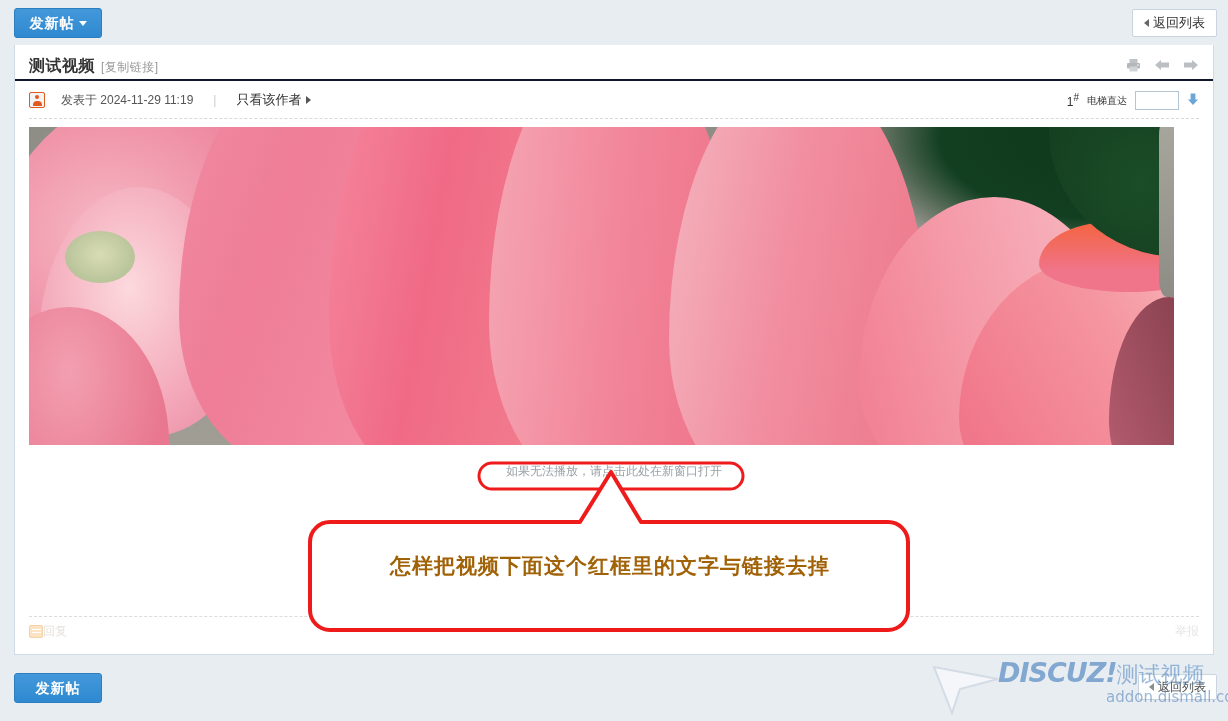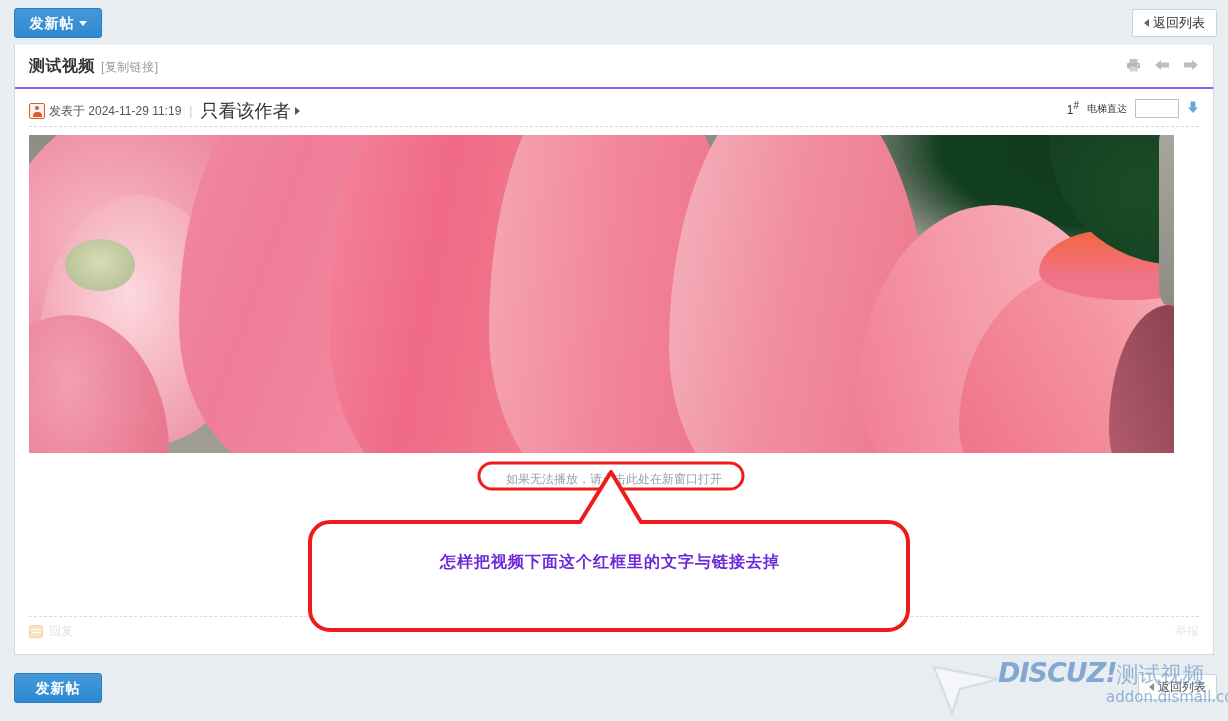--- a/index.html
+++ b/index.html
@@ -62,22 +62,22 @@
   
   .panel {
     position: absolute; left: 14px; top: 45px;
     width: 1200px; height: 610px;
     background: #fff;
     border: 1px solid #cfdae4;
     border-top: none;
   }
   .panel-head {
     position: relative;
-    height: 44px;
-    border-bottom: 2px solid #8b5cf6;
+    height: 36px;
+    border-bottom: 2px solid #0f172a;
     padding: 12px 14px;
   }
   .thread-title {
     position: absolute; left: 14px; top: 11px;
     font-size: 16px; font-weight: bold; color: #333;
     letter-spacing: 0.5px;
   }
   .copy-link {
     font-size: 12px; font-weight: normal; color: #999;
     margin-left: 6px;
@@ -91,40 +91,40 @@
   .ico svg { display: block; }
 
   
   .author-row {
     position: relative;
     height: 28px;
     margin: 10px 14px 0 14px;
     border-bottom: 1px dashed #d8d8d8;
     padding-bottom: 4px;
   }
-  .author-left { position: absolute; left: 0; top: 0; display: flex; align-items: center; gap: 4px; }
+  .author-left { position: absolute; left: 0; top: 0; display: flex; align-items: center; gap: 16px; }
   .avatar-ico {
     width: 16px; height: 16px;
     background: #f3f3f3;
     border: 1px solid #e05a22;
     border-radius: 2px;
     position: relative;
     display: inline-block;
   }
   .avatar-ico::before {
     content: ""; position: absolute; left: 5px; top: 2px;
     width: 4px; height: 4px; border-radius: 50%; background: #e05a22;
   }
   .avatar-ico::after {
     content: ""; position: absolute; left: 2.5px; top: 7.5px;
     width: 9px; height: 5px; border-radius: 4px 4px 0 0; background: #e05a22;
   }
   .posted-on { font-size: 12px; color: #555; }
   .sep-bar { color: #ccc; margin: 0 4px; }
-  .only-author { font-size: 18px; color: #333; cursor: pointer; }
+  .only-author { font-size: 13px; color: #333; cursor: pointer; }
   .only-author .tri-right {
     display: inline-block;
     border-top: 4px solid transparent;
     border-bottom: 4px solid transparent;
     border-left: 5px solid #555;
     vertical-align: middle;
     margin-left: 5px; margin-bottom: 2px;
   }
   .author-right {
     position: absolute; right: 0; top: 0;
@@ -180,21 +180,21 @@
 
   
   .post-foot {
     position: absolute; left: 14px; right: 14px; bottom: 12px;
     height: 26px;
     border-top: 1px dashed #dcdcdc;
     padding-top: 6px;
   }
   .reply-link {
     position: absolute; left: 0; top: 6px;
-    display: flex; align-items: center; gap: 6px;
+    display: flex; align-items: center; 
     cursor: pointer;
     font-family: Liberation Serif, serif;
   }
   .reply-ico {
     width: 14px; height: 13px;
     background: #fbe3c3;
     border: 1px solid #f4d2a5;
     border-radius: 2px;
     position: relative;
   }
@@ -268,23 +268,23 @@
     white-space: nowrap;
   }
 
   
   .annot { position: absolute; left: 0; top: 0; width: 1228px; height: 721px; pointer-events: none; }
   .annot-text {
     position: absolute;
     left: 318px; top: 552px;
     width: 584px;
     text-align: center;
-    font-size: 16px;
+    font-size: 21px;
     font-weight: bold;
-    color: #6d28d9;
+    color: #a16207;
     letter-spacing: 1px;
     pointer-events: none;
   }
 </style>
 </head>
 <body>
 
 <div class="page">
 
   <div class="topbar">

